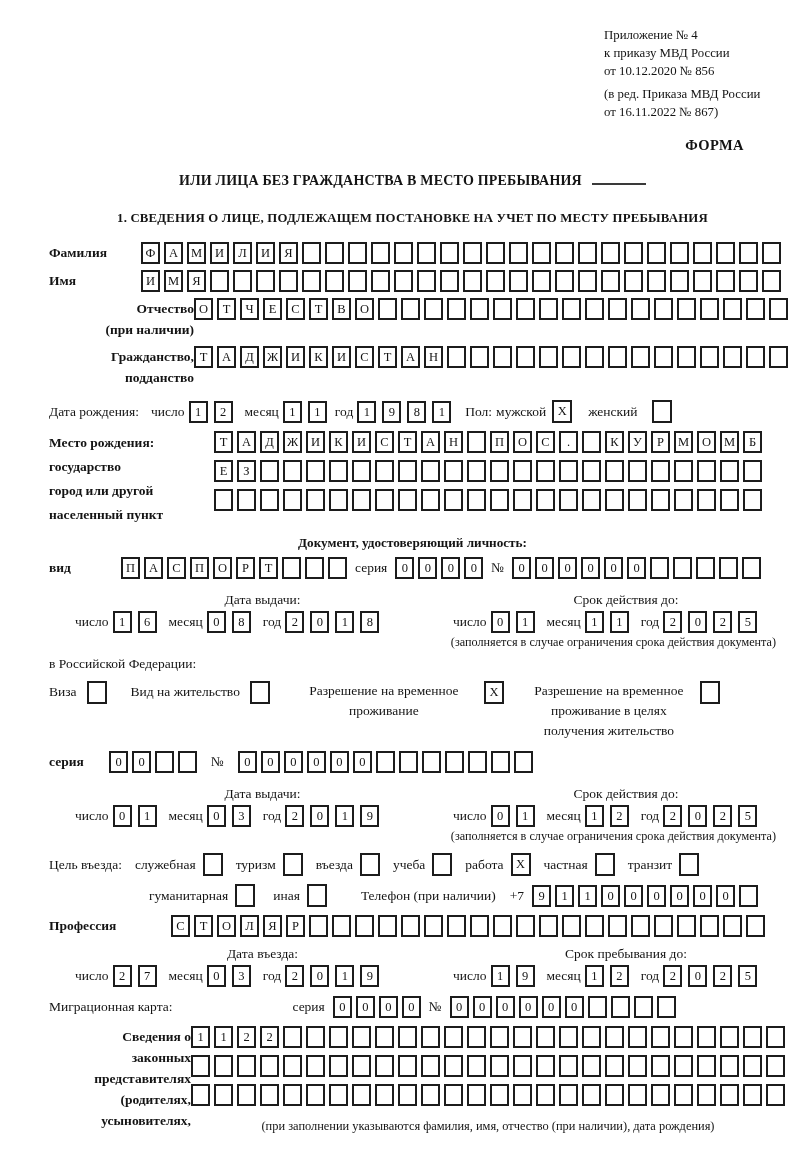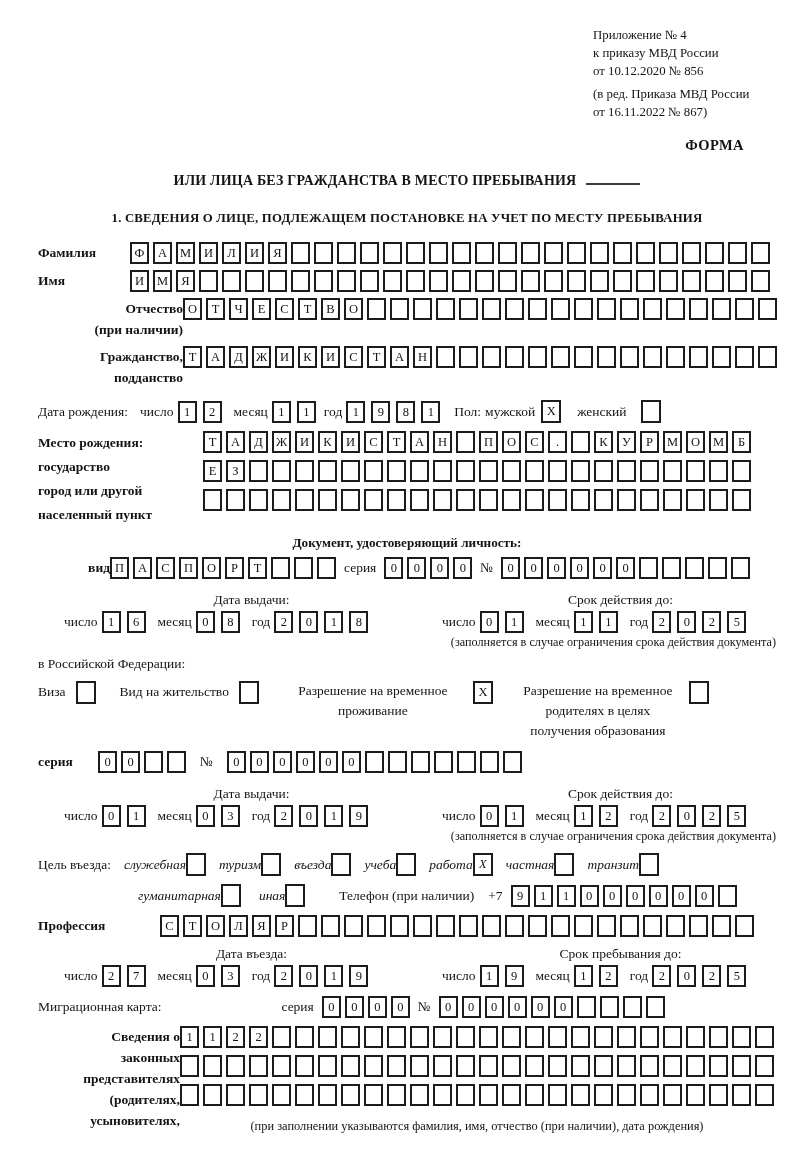--- a/index.html
+++ b/index.html
@@ -1,30 +1,30 @@
 <!DOCTYPE html>
 <html><head>
 <meta charset="utf-8">
 <style>
   html,body{margin:0;padding:0;background:#fff;}
   body{width:800px;height:1163px;overflow:hidden;color:#141414;
        font-family:"Liberation Serif","DejaVu Serif",serif;font-size:13.5px;}
-  .page{box-sizing:border-box;width:800px;height:1163px;padding:26px 24px 0 38px;}
+  .page{box-sizing:border-box;width:800px;height:1163px;padding:26px 24px 0 49px;}
 
   .annex{width:215px;margin-left:555px;line-height:18px;font-size:12.8px;}
   .annex .amend{margin-top:5px;}
   .forma{text-align:right;padding-right:32px;font-weight:bold;font-size:14.5px;margin-top:16px;letter-spacing:.4px;}
   .title{text-align:center;font-weight:bold;font-size:14px;margin-top:16px;line-height:21px;letter-spacing:.2px;}
   .uline{display:inline-block;width:54px;height:12px;border-bottom:2px solid #3a3a3a;margin-left:10px;}
   .sec1{text-align:center;font-weight:bold;font-size:12.8px;margin-top:20px;letter-spacing:.2px;}
 
   .row{display:flex;align-items:flex-start;margin-top:6px;}
   .row.vc{align-items:center;}
   .lbl{flex:none;line-height:22px;font-weight:bold;}
-  .w92{width:92px;} .w145{width:145px;} .w165{width:165px;} .w72{width:72px;text-align:right;} .w122{width:122px;} .w142{width:142px;}
+  .w92{width:92px;} .w145{width:145px;} .w165{width:165px;} .w72{width:72px;} .w122{width:122px;} .w142{width:142px;}
   .lh22{line-height:21px;text-align:right;} .lh24{line-height:24px;}
 
   .cells{display:flex;gap:4px;flex:none;}
   .cell{box-sizing:content-box;width:15px;height:18px;border:2px solid #1c1c1c;
         text-align:center;line-height:18px;font-size:12.5px;flex:none;background:#fff;}
   .dcells{gap:6px;}
   .stack{display:flex;flex-direction:column;gap:7px;}
   .cbox{box-sizing:content-box;display:inline-block;width:16px;height:19px;border:2px solid #1c1c1c;
         text-align:center;line-height:19px;font-size:12.5px;flex:none;background:#fff;}
 
@@ -36,21 +36,21 @@
   .dcol-r{flex:1;}
   .dhead{text-align:center;padding-left:55px;line-height:17px;}
   .dline{display:flex;align-items:center;margin-top:3px;}
   .note-right{text-align:right;font-size:12.2px;margin-top:2px;line-height:15px;}
   .plain{margin-top:7px;line-height:19px;}
   .opts-row{display:flex;align-items:flex-start;gap:24px;margin-top:8px;}
   .opt{display:flex;align-items:flex-start;gap:10px;}
   .olbl{line-height:22px;}
   .wrapc{display:inline-block;text-align:center;line-height:20px;}
   .w180{width:180px;} .w162{width:162px;}
-  .p-opt{display:flex;align-items:center;flex:none;font-style:italic;}
+  .p-opt{display:flex;align-items:center;gap:7px;flex:none;}
   .gap13{gap:13px;}
   .indent{margin-left:100px;}
   .reps-note{text-align:center;font-size:12.4px;margin-top:6px;white-space:nowrap;}
   .ml120{margin-left:120px;}
   .mlbl8{margin-left:34px;margin-right:14px;}
 </style>
 </head>
 <body>
 
 <div class="page">
@@ -420,21 +420,21 @@
     </div>
     <div class="opt">
       <span class="olbl">Вид на жительство</span>
       <span class="cbox"></span>
     </div>
     <div class="opt">
       <span class="olbl wrapc w180">Разрешение на временное проживание</span>
       <span class="cbox">X</span>
     </div>
     <div class="opt">
-      <span class="olbl wrapc w162">Разрешение на временное родителях в целях получения образования</span>
+      <span class="olbl wrapc w162">Разрешение на временное проживание в целях получения жительство</span>
       <span class="cbox"></span>
     </div>
   </div>
 
   <div class="row vc" style="margin-top:10px">
     <span class="lbl" style="width:60px">серия</span>
     <span class="cells">
         <span class="cell">0</span>
         <span class="cell">0</span>
         <span class="cell"></span>

